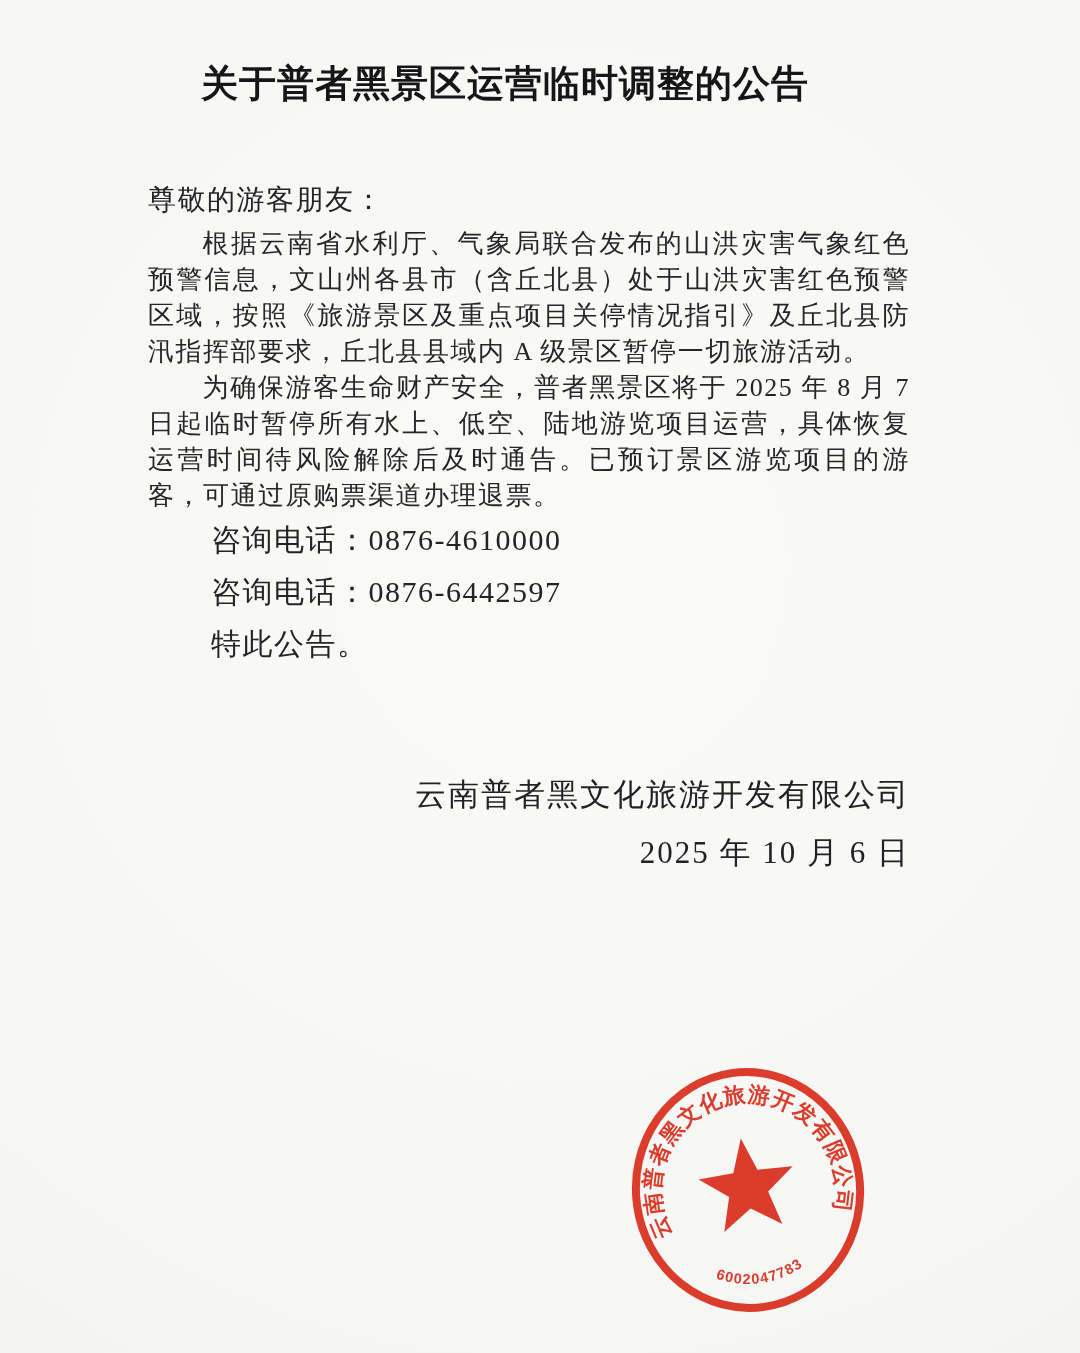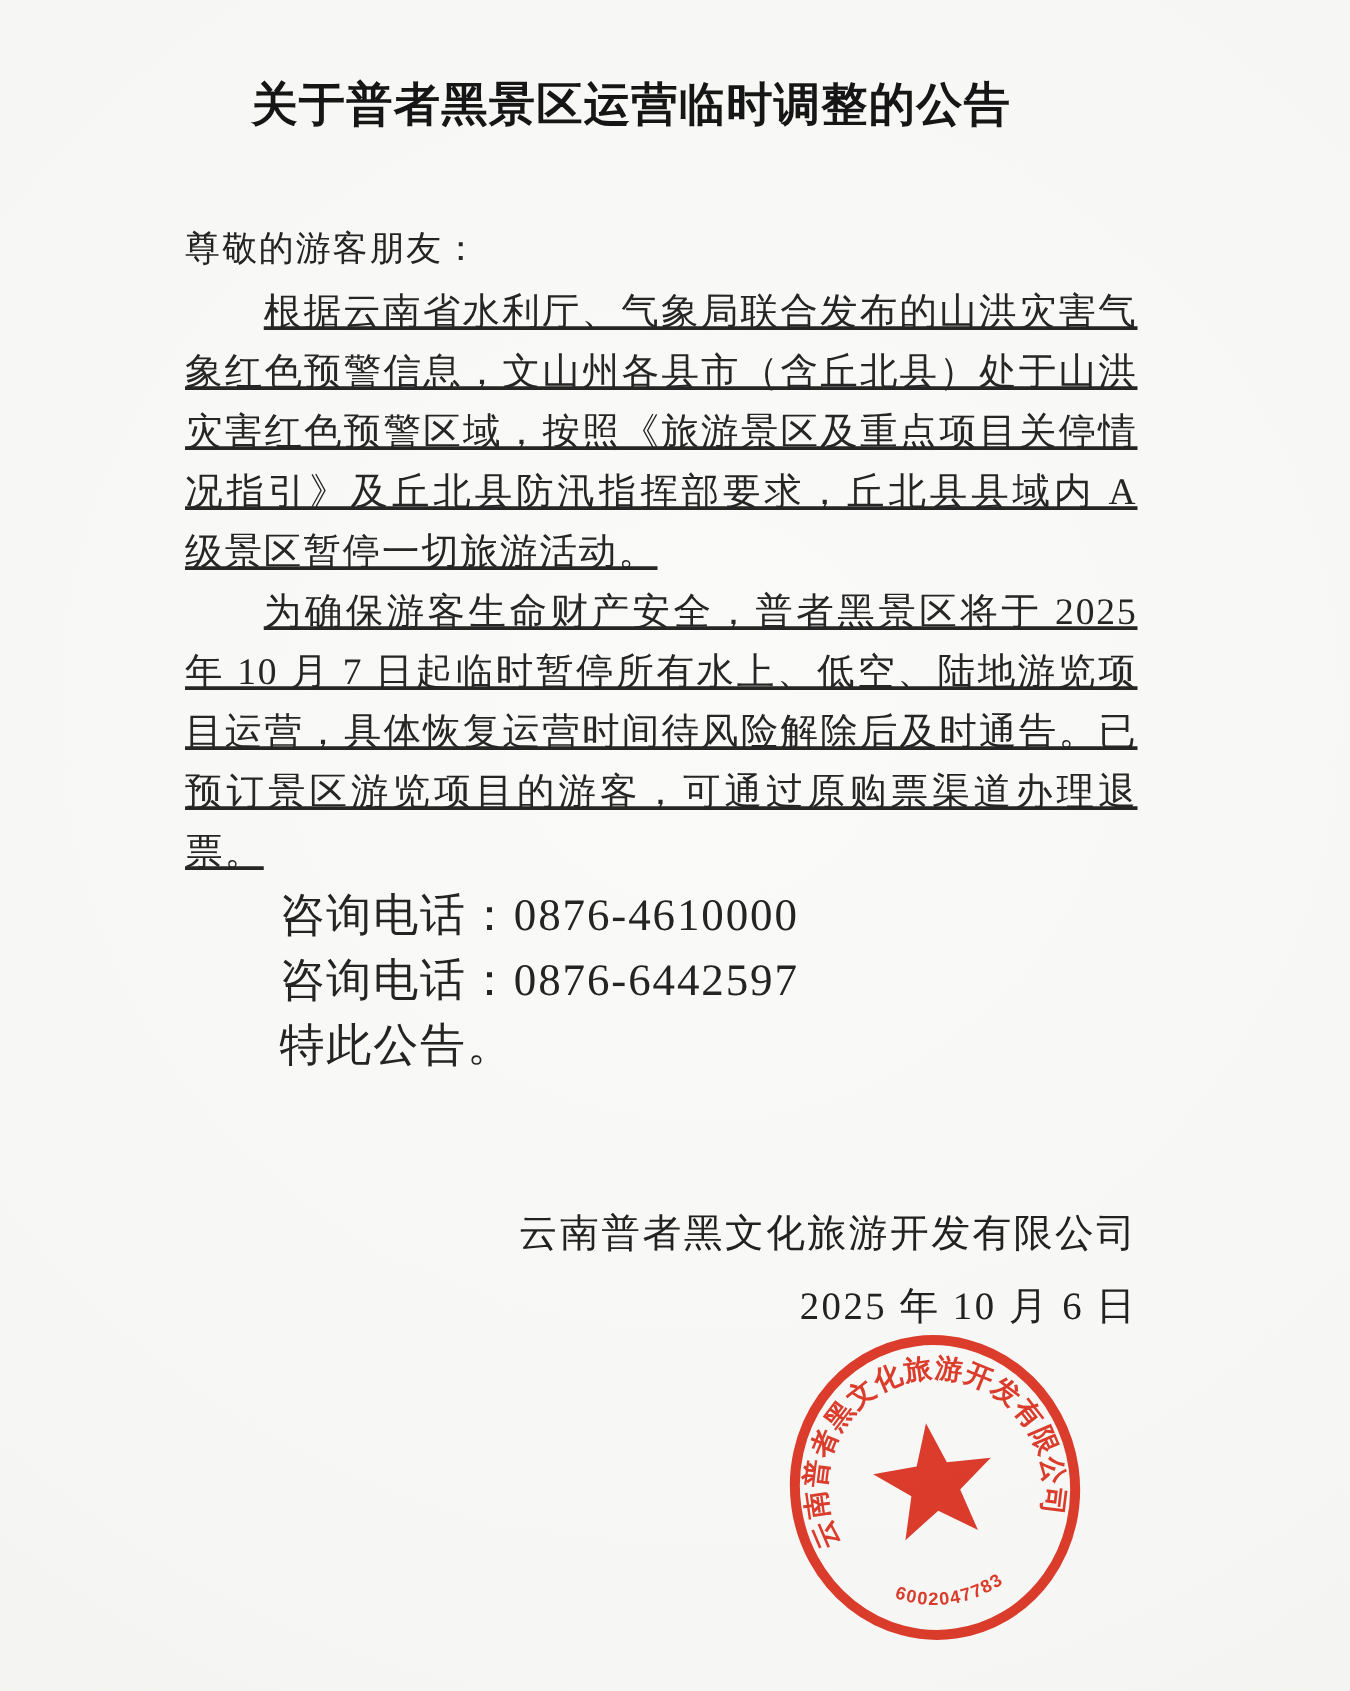--- a/index.html
+++ b/index.html
@@ -32,31 +32,30 @@
     transform: translateX(-24px);
   }
   .salutation {
     margin: 64px 0 0 0;
     font-size: 28px;
     line-height: 52px;
     letter-spacing: 1.5px;
   }
   .para {
     margin: 0;
-    font-size: 30px;
-    line-height: 48px;
+    font-size: 26px;
+    line-height: 36px;
     letter-spacing: 1.5px;
     text-indent: 2.1em;
     text-align: justify;
     color: #262626;
-    text-decoration: underline;
   }
   .indent-line {
     margin: 0;
-    font-size: 36px;
+    font-size: 30px;
     line-height: 52px;
     letter-spacing: 1.5px;
     text-indent: 2.1em;
   }
   .signoff {
     margin-top: 96px;
     text-align: right;
     font-size: 31px;
     line-height: 58px;
     letter-spacing: 2px;
@@ -93,21 +92,21 @@
 
 <div class="page">
   <div class="doc">
 
     <h1 class="title">关于普者黑景区运营临时调整的公告</h1>
 
     <p class="salutation">尊敬的游客朋友：</p>
 
     <p class="para">根据云南省水利厅、气象局联合发布的山洪灾害气象红色预警信息，文山州各县市（含丘北县）处于山洪灾害红色预警区域，按照《旅游景区及重点项目关停情况指引》及丘北县防汛指挥部要求，丘北县县域内 A 级景区暂停一切旅游活动。</p>
 
-    <p class="para">为确保游客生命财产安全，普者黑景区将于 2025 年 10 月 7 日起临时暂停所有水上、低空、陆地游览项目运营，具体恢复运营时间待风险解除后及时通告。已预订景区游览项目的游客，可通过原购票渠道办理退票。</p>
+    <p class="para">为确保游客生命财产安全，普者黑景区将于 2025 年 8 月 7 日起临时暂停所有水上、低空、陆地游览项目运营，具体恢复运营时间待风险解除后及时通告。已预订景区游览项目的游客，可通过原购票渠道办理退票。</p>
 
 
     <p class="indent-line"><span>咨询电话：</span><span>0876-4610000</span></p>
 
     <p class="indent-line"><span>咨询电话：</span><span>0876-6442597</span></p>
 
     <p class="indent-line">特此公告。</p>
 
     <div class="signoff">
       <p>云南普者黑文化旅游开发有限公司</p>

